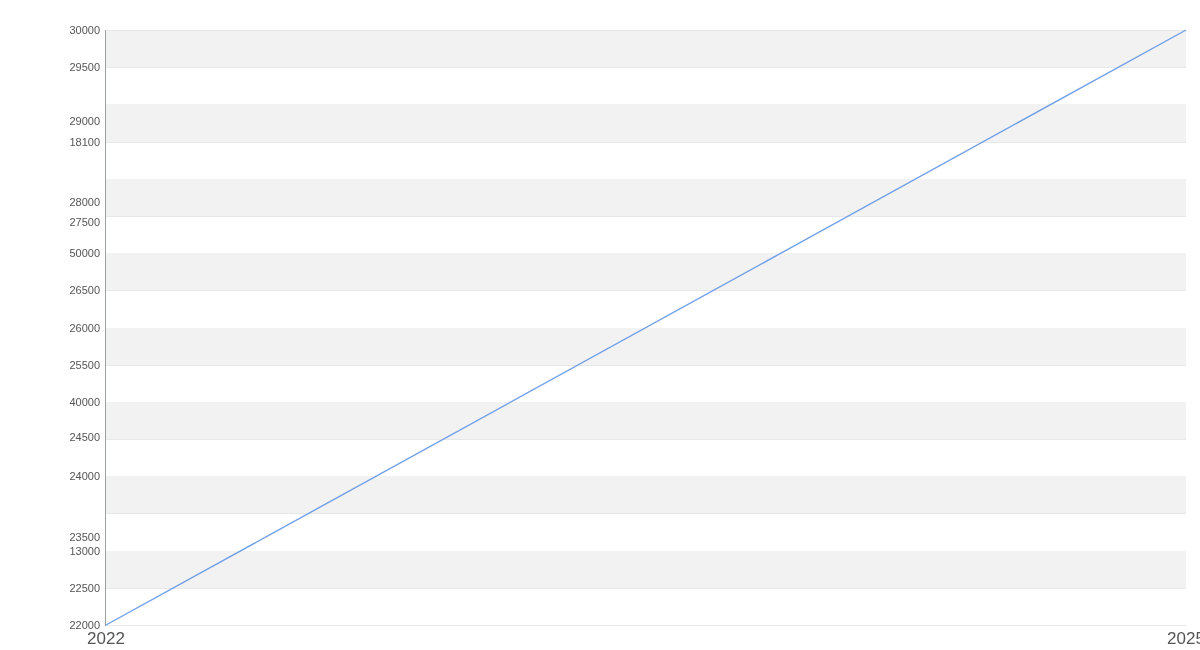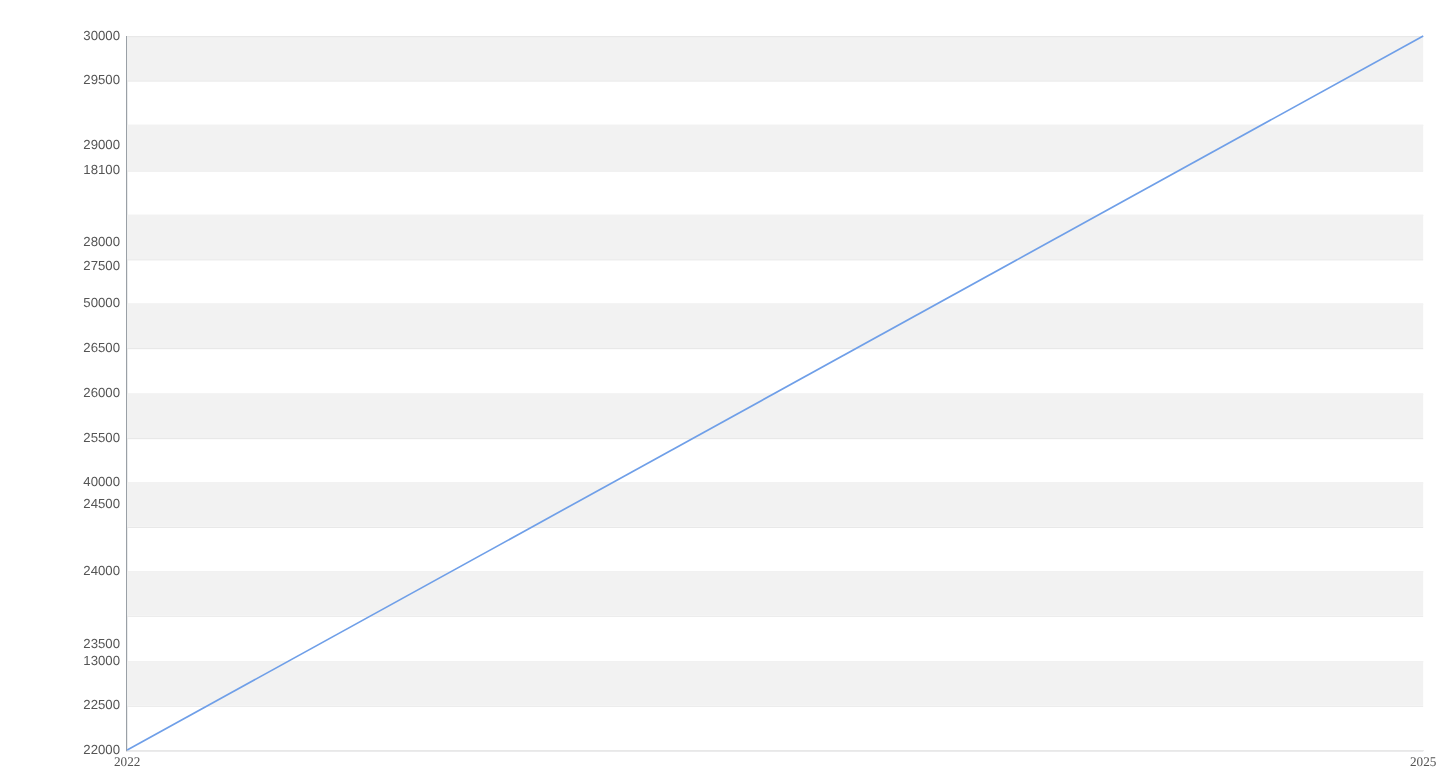--- a/index.html
+++ b/index.html
@@ -57,23 +57,22 @@
     transform: translateY(-50%);
     font-size: 11px;
     color: #555;
     white-space: nowrap;
   }
   .x-tick-label {
     position: absolute;
     top: 100%;
     margin-top: 4px;
     transform: translateX(-50%);
-    font-size: 11px;
+    font-size: 17px;
     color: #555;
-    font-family: Liberation Serif, serif;
   }
   svg.line-layer {
     position: absolute;
     left: 0;
     top: 0;
     width: 100%;
     height: 100%;
     overflow: visible;
   }
   .series-line {
@@ -113,21 +112,21 @@
       <div class="band" style="top: 446.25px; height: 37.1875px;"></div>
       <div class="band" style="top: 520.625px; height: 37.1875px;"></div>
     <svg class="line-layer" id="line-layer" viewBox="0 0 1080 595" preserveAspectRatio="none">
         <path d="M0 595 L1080 0" class="series-line" style="stroke: rgb(111, 159, 232);"></path>
       </svg>
   <div class="y-tick-label" style="top: 595px;">22000</div>
       <div class="y-tick-label" style="top: 557.812px; margin-left: 24px;">22500</div>
       <div class="y-tick-label" style="top: 520.625px;">13000</div>
       <div class="y-tick-label" style="top: 483.438px; margin-top: 24px;">23500</div>
       <div class="y-tick-label" style="top: 446.25px;">24000</div>
-      <div class="y-tick-label" style="top: 390px;">24500</div>
+      <div class="y-tick-label" style="top: 407px;">24500</div>
       <div class="y-tick-label" style="top: 371.875px;">40000</div>
       <div class="y-tick-label" style="top: 334.688px;">25500</div>
       <div class="y-tick-label" style="top: 297.5px;">26000</div>
       <div class="y-tick-label" style="top: 260.312px;">26500</div>
       <div class="y-tick-label" style="top: 223.125px;">50000</div>
       <div class="y-tick-label" style="top: 192px;">27500</div>
       <div class="y-tick-label" style="top: 148.75px; margin-top: 23px;">28000</div>
       <div class="y-tick-label" style="top: 111.562px;">18100</div>
       <div class="y-tick-label" style="top: 91px; margin-left: 24px;">29000</div>
       <div class="y-tick-label" style="top: 37.1875px;">29500</div>

